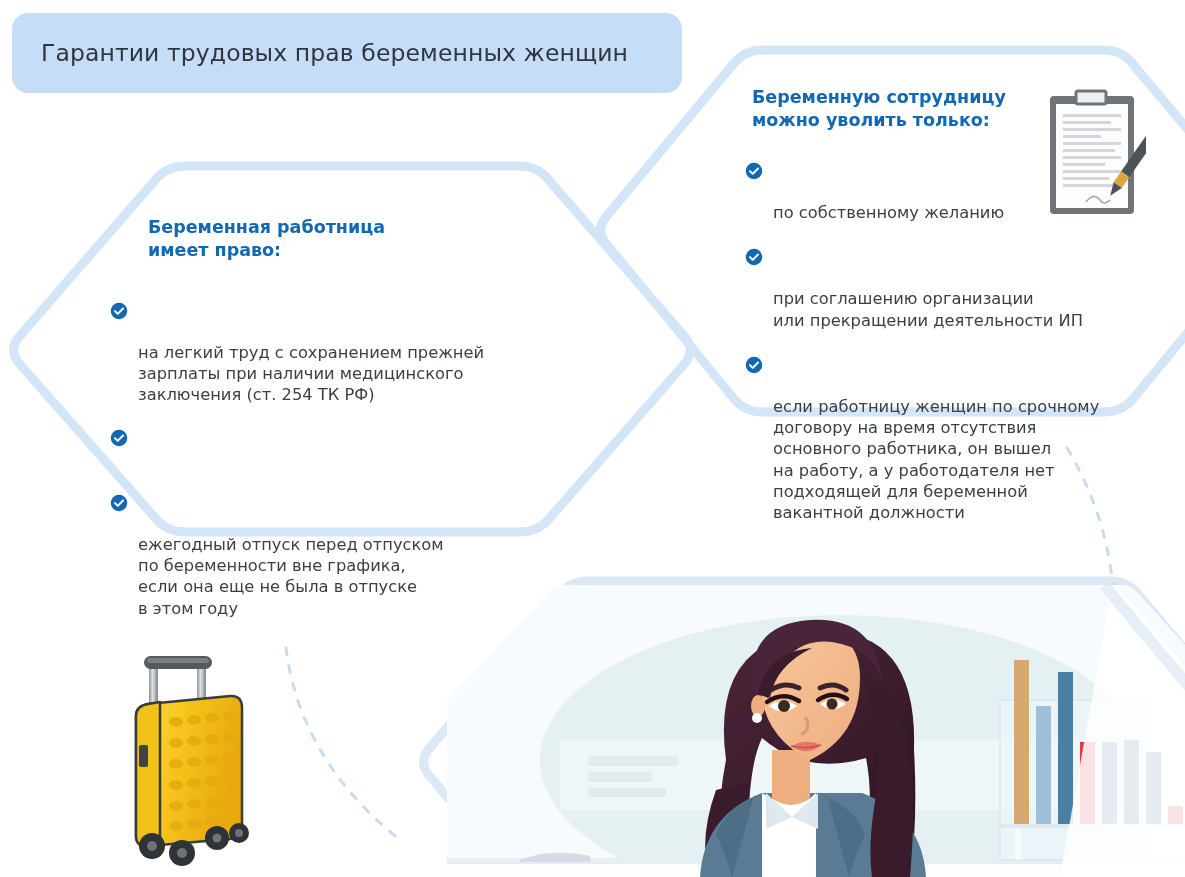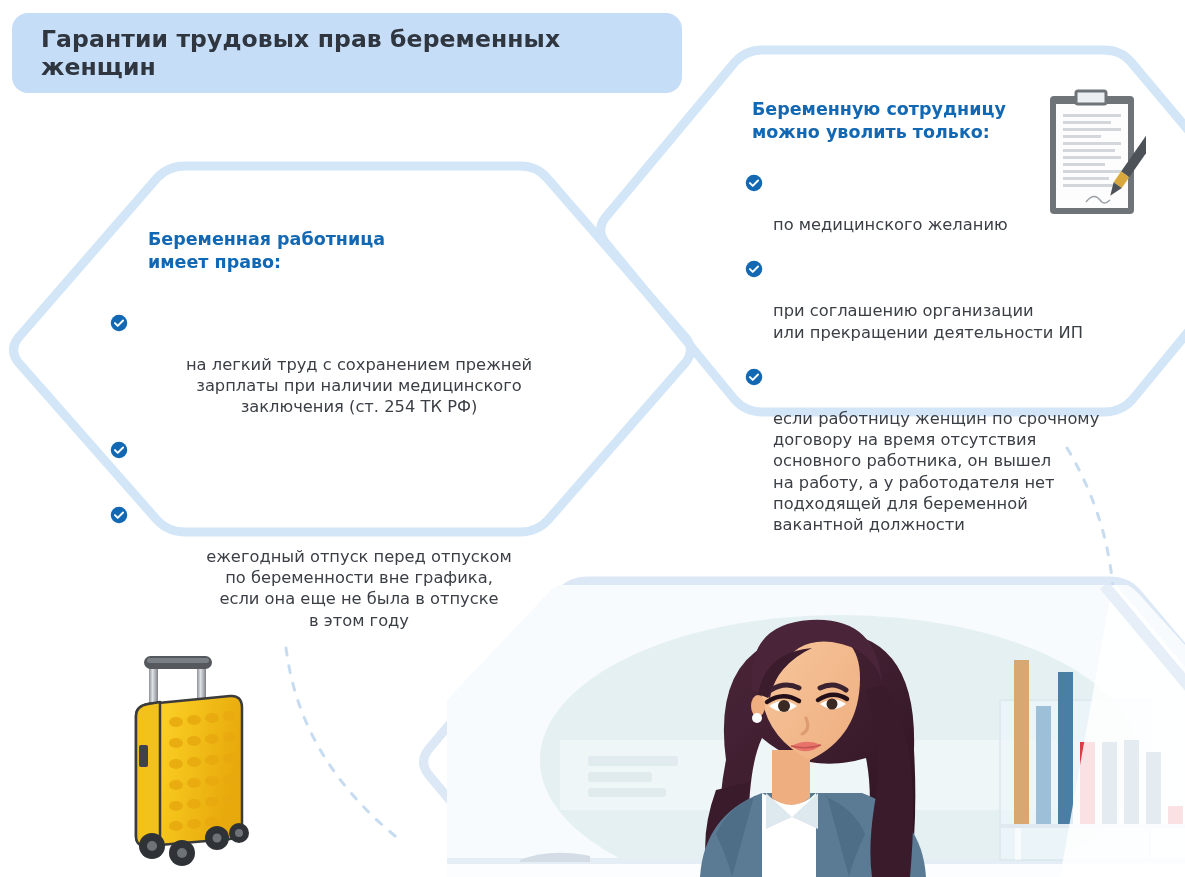--- a/index.html
+++ b/index.html
@@ -34,48 +34,48 @@
     height: 80px;
     background: #c6ddf7;
     border-radius: 16px;
     display: flex;
     align-items: center;
     box-sizing: border-box;
     padding-left: 29px;
   }
   #title-text {
     font-size: 23.5px;
-    font-weight: bold;
+    font-weight: normal;
     color: #2f3640;
     letter-spacing: 0.1px;
     line-height: 1.2;
   }
 
   
   .panel { position: absolute; }
 
   #panel-left  { left: 110px; top: 216px; width: 470px; }
   #panel-right { left: 745px; top: 86px;  width: 360px; }
 
   .panel-heading {
     color: #1268b3;
     font-weight: bold;
     font-size: 17.5px;
     line-height: 1.30;
-    margin: 12px 0 0 38px;
+    margin: 0 0 0 38px;
     white-space: pre-line;
   }
   #panel-right .panel-heading { margin-left: 7px; }
 
   .bullet-list {
     list-style: none;
     margin: 0;
     padding: 0;
   }
-  #panel-left .bullet-list  { margin-top: 38px; text-align: center; }
+  #panel-left .bullet-list  { margin-top: 38px; }
   #panel-right .bullet-list { margin-top: 28px; }
 
   .bullet-item {
     position: relative;
     padding-left: 28px;
     font-size: 16.3px;
     line-height: 1.30;
     color: #3b3f45;
     white-space: pre-line;
   }
@@ -191,21 +191,21 @@
 
   <div class="panel" id="panel-right">
     <h2 class="panel-heading">Беременную сотрудницу
 можно уволить только:</h2>
     <ul class="bullet-list">
       <li class="bullet-item">
         <svg class="check-icon" viewBox="0 0 24 24">
           <circle cx="12" cy="12" r="11" fill="#1268b3"></circle>
           <path d="M6.6 12.2 L10.3 15.8 L17.4 8.6" fill="none" stroke="#ffffff" stroke-width="2.6" stroke-linecap="round" stroke-linejoin="round"></path>
         </svg>
-        <span>по медицинского желанию</span>
+        <span>по собственному желанию</span>
       </li>
       <li class="bullet-item">
         <svg class="check-icon" viewBox="0 0 24 24">
           <circle cx="12" cy="12" r="11" fill="#1268b3"></circle>
           <path d="M6.6 12.2 L10.3 15.8 L17.4 8.6" fill="none" stroke="#ffffff" stroke-width="2.6" stroke-linecap="round" stroke-linejoin="round"></path>
         </svg>
         <span>при соглашению организации
 или прекращении деятельности ИП</span>
       </li>
       <li class="bullet-item">

